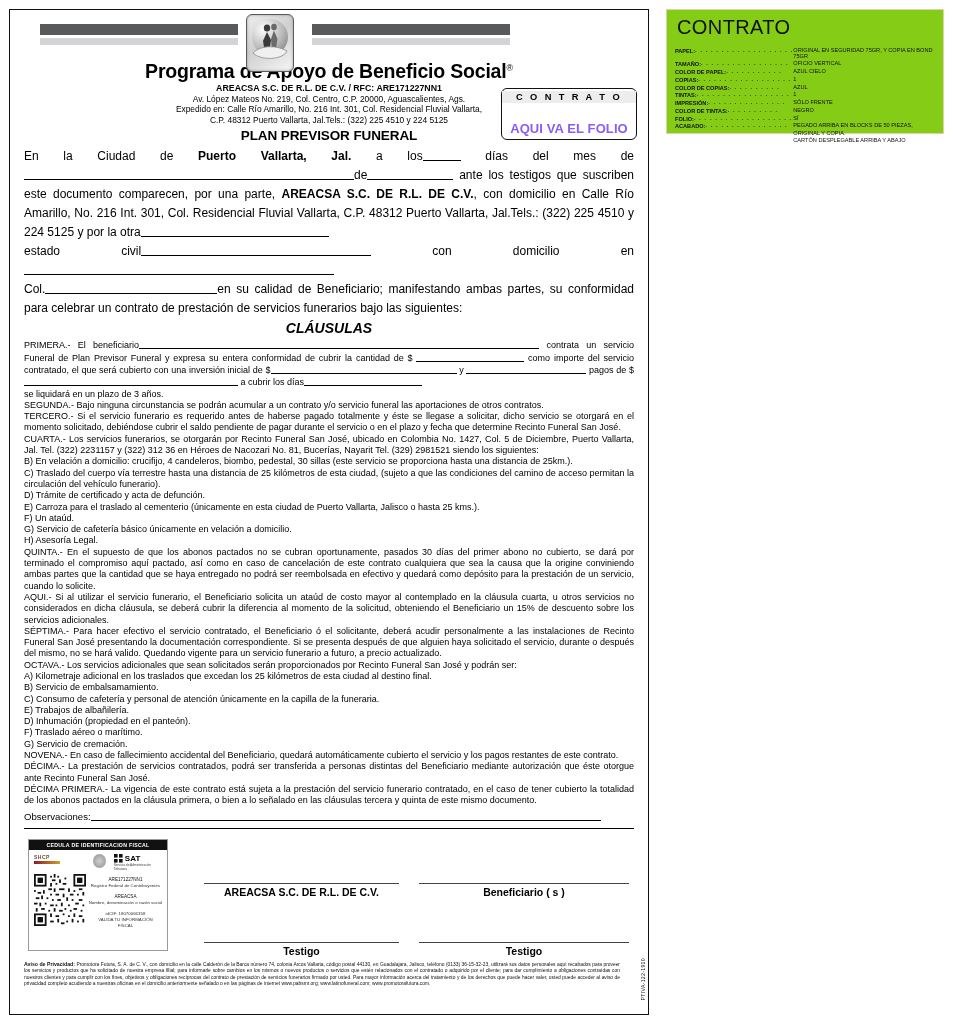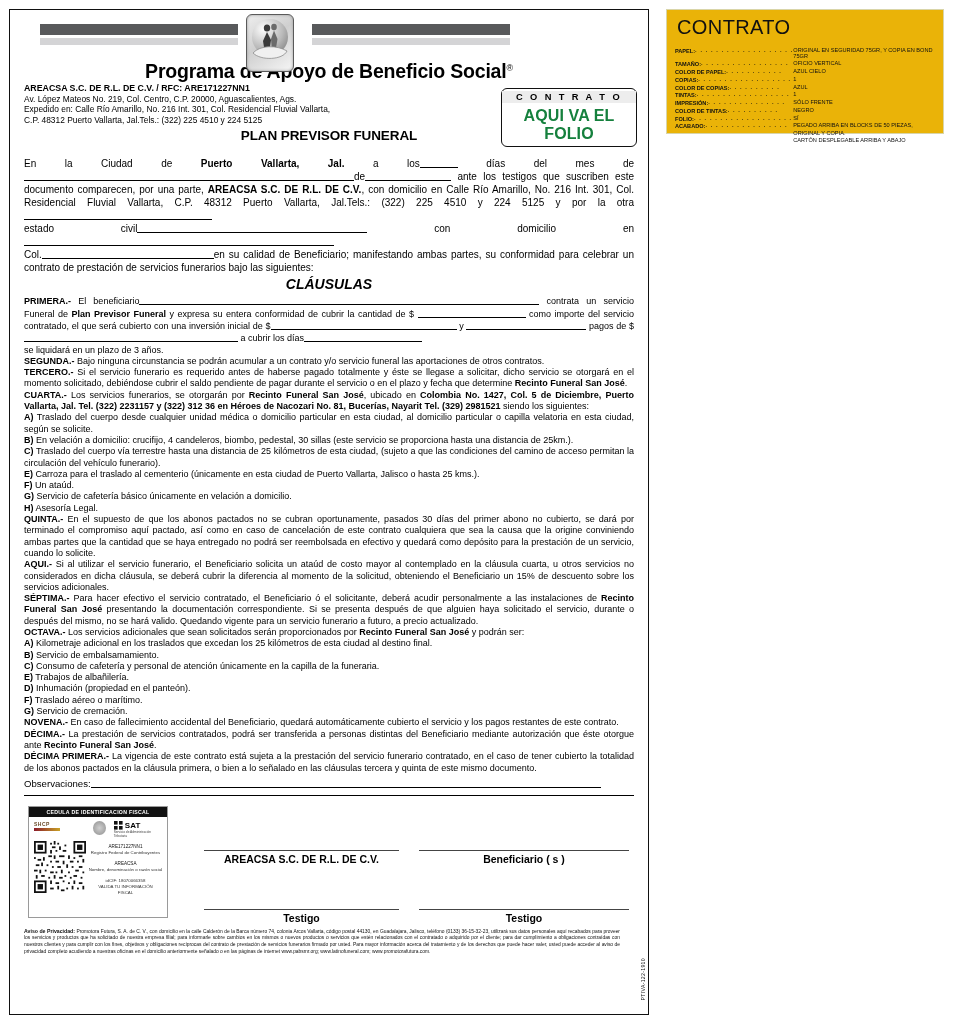--- a/index.html
+++ b/index.html
@@ -36,43 +36,43 @@
     position:absolute;left:5px;top:4px;width:36px;height:36px;border-radius:50%;
     background:radial-gradient(circle at 32% 28%,#fdfdfd 0%,#b9b9b9 55%,#6e6e6e 100%);
   }
   .logo svg{position:absolute;left:0;top:0;}
 
   .title-main{
     text-align:center;font-weight:bold;font-size:19.5px;letter-spacing:-0.2px;
     margin:2px 0 0 0;color:#000;
   }
   .title-main sup{font-size:9px;font-weight:normal;vertical-align:super;}
-  .addr{font-size:8.4px;line-height:10.6px;color:#000;}
+  .addr{text-align:center;font-size:8.4px;line-height:10.6px;color:#000;}
   .addr .b{font-weight:bold;font-size:8.8px;}
   .plan{
     text-align:center;font-weight:bold;font-size:13.5px;margin-top:3px;letter-spacing:-0.1px;
   }
 
   
   .folio{
     position:absolute;right:11px;top:78px;width:134px;
     border:1.6px solid #111;border-radius:6px;background:#fff;
     text-align:center;padding:2px 0 3px 0;
   }
   .folio .l1{font-size:9.3px;font-weight:bold;letter-spacing:2.4px;background:#ededed;padding:1px 0;}
-  .folio .l2{font-size:16px;font-weight:bold;color:#15803d;padding:4px 0 0 0;letter-spacing:0.1px;}
-
-  
-  .body{font-size:10px;line-height:13px;color:#000;text-align:justify;margin-top:14px;}
+  .folio .l2{font-size:13px;font-weight:bold;color:#8b5cf6;padding:18px 0 0 0;letter-spacing:0.1px;}
+
+  
+  .body{font-size:12px;line-height:19px;color:#000;text-align:justify;margin-top:4px;}
   .body b{font-weight:bold;}
   .ln{display:inline-block;border-bottom:1px solid #000;height:9px;vertical-align:-1px;}
   .clausulas{text-align:center;font-weight:bold;font-size:14px;margin:2px 0 3px 0;font-style:italic;}
 
   .para{font-size:9px;line-height:11.3px;text-align:justify;margin:0;}
-  .para b{font-weight:bold;}
+  .para b{font-weight:normal;}
 
   .obs{font-size:9.6px;margin-top:4px;}
 
   hr.rule{border:none;border-top:1px solid #000;margin:6px 0 0 0;}
 
   
   .sig-zone{position:relative;margin-top:10px;height:120px;}
   .cedula{
     position:absolute;left:4px;top:0;width:140px;height:112px;
     border:1px solid #9a9a9a;background:#fff;box-sizing:border-box;
@@ -96,21 +96,21 @@
   .privacy b{font-weight:bold;font-size:5.2px;}
   .vcode{
     position:absolute;right:2px;bottom:14px;
     font-size:5.2px;letter-spacing:0.3px;color:#111;
     writing-mode:vertical-rl;transform:rotate(180deg);
   }
 
   
   .spec{
     position:absolute;left:666px;top:9px;width:278px;height:125px;
-    background:#eab308;border:1px solid #d9d5a8;box-sizing:border-box;
+    background:#84cc16;border:1px solid #d9d5a8;box-sizing:border-box;
     padding:6px 8px;
   }
   .spec-title{font-size:20px;color:#111;letter-spacing:0.4px;margin:0 0 8px 2px;}
   .spec table{border-collapse:collapse;width:100%;}
   .spec td{font-size:5.6px;vertical-align:top;padding:0.4px 0;color:#111;}
   .spec td.k{font-weight:bold;white-space:nowrap;width:112px;position:relative;}
   .spec td.k .dots{
     display:inline-block;overflow:hidden;white-space:nowrap;
     color:#111;letter-spacing:1.1px;
   }
@@ -181,23 +181,23 @@
 
       <div class="para">
         <b>TERCERO.-</b> Si el servicio funerario es requerido antes de haberse pagado totalmente y éste se llegase a solicitar, dicho servicio se otorgará en el momento solicitado, debiéndose cubrir el saldo pendiente de pagar durante el servicio o en el plazo y fecha que determine <b>Recinto Funeral San José</b>.
       </div>
 
       <div class="para">
         <b>CUARTA.-</b> Los servicios funerarios, se otorgarán por <b>Recinto Funeral San José</b>, ubicado en <b>Colombia No. 1427, Col. 5 de Diciembre, Puerto Vallarta, Jal. Tel. (322) 2231157 y (322) 312 36 en Héroes de Nacozari No. 81, Bucerías, Nayarit Tel. (329) 2981521</b> siendo los siguientes:
       </div>
 
       <div>
-        <div class="para"><b>A)</b><span> Traslado del cuerpo desde cualquier unidad médica o domicilio particular en esta ciudad, al domicilio particular o capilla velatoria en esta ciudad, según se solicite.</span></div>
         <div class="para"><b>B)</b><span> En velación a domicilio: crucifijo, 4 candeleros, biombo, pedestal, 30 sillas (este servicio se proporciona hasta una distancia de 25km.).</span></div>
         <div class="para"><b>C)</b><span> Traslado del cuerpo vía terrestre hasta una distancia de 25 kilómetros de esta ciudad, (sujeto a que las condiciones del camino de acceso permitan la circulación del vehículo funerario).</span></div>
+        <div class="para"><b>D)</b><span> Trámite de certificado y acta de defunción.</span></div>
         <div class="para"><b>E)</b><span> Carroza para el traslado al cementerio (únicamente en esta ciudad de Puerto Vallarta, Jalisco o hasta 25 kms.).</span></div>
         <div class="para"><b>F)</b><span> Un ataúd.</span></div>
         <div class="para"><b>G)</b><span> Servicio de cafetería básico únicamente en velación a domicilio.</span></div>
         <div class="para"><b>H)</b><span> Asesoría Legal.</span></div>
       </div>
 
       <div class="para">
         <b>QUINTA.-</b><span> En el supuesto de que los abonos pactados no se cubran oportunamente, pasados 30 días del primer abono no cubierto, se dará por terminado el compromiso aquí pactado, así como en caso de cancelación de este contrato cualquiera que sea la causa que la origine conviniendo ambas partes que la cantidad que se haya entregado no podrá ser reembolsada en efectivo y quedará como depósito para la prestación de un servicio, cuando lo solicite.</span>
       </div>
 

